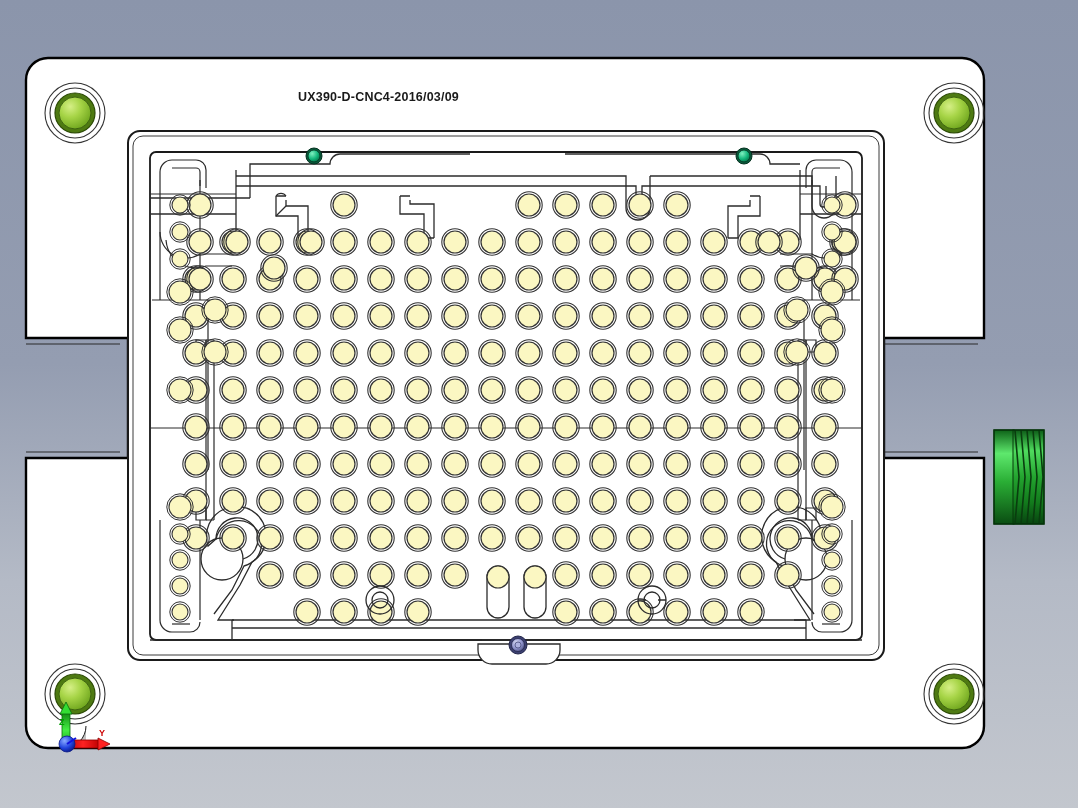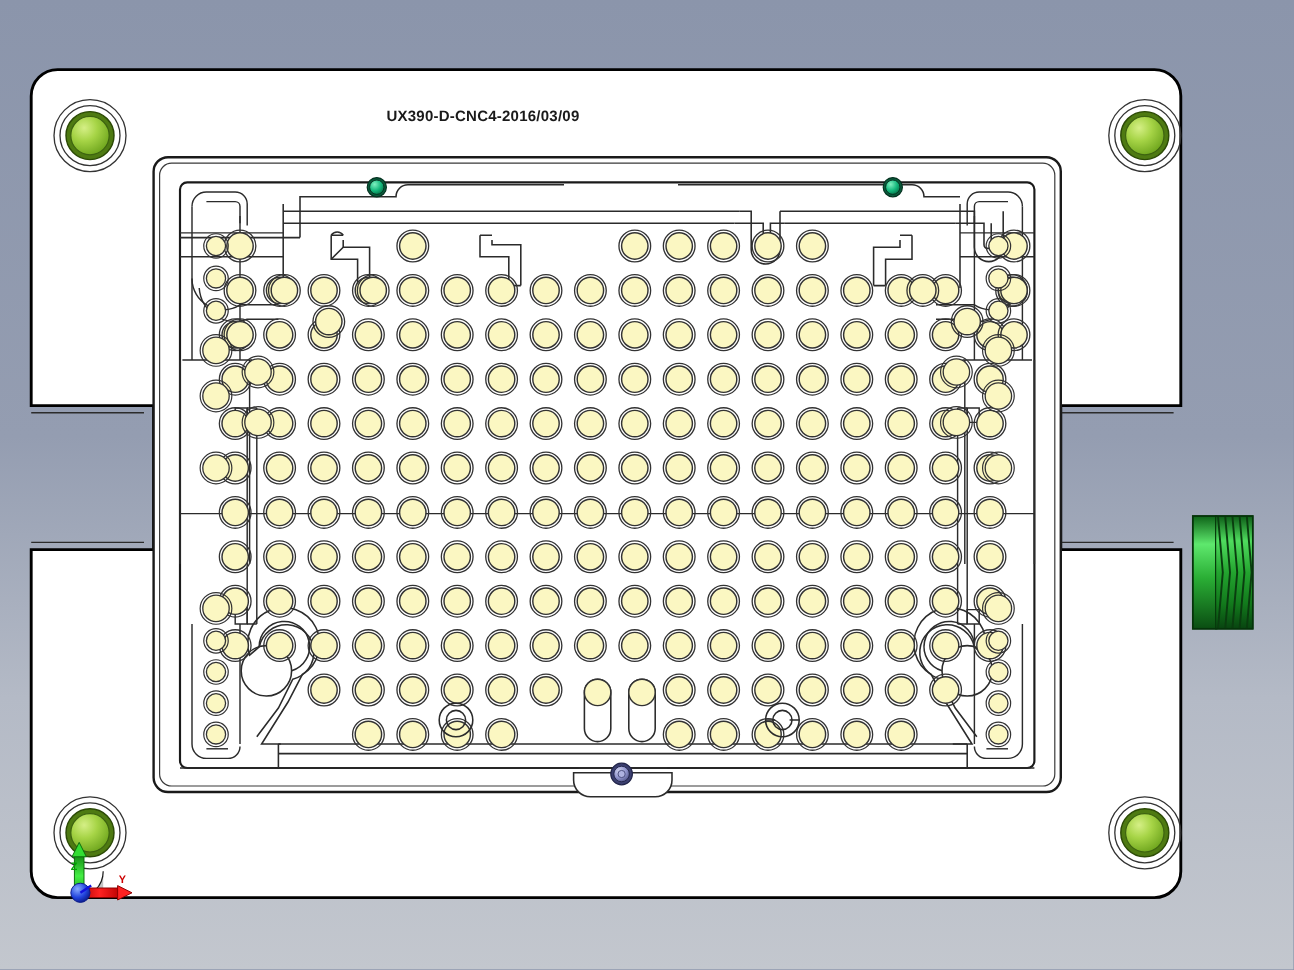--- a/index.html
+++ b/index.html
@@ -5,21 +5,21 @@
   html,body{margin:0;padding:0;}
   body{
     width:1078px;height:808px;overflow:hidden;
     font-family:"Liberation Sans", sans-serif;
     background:#8b95ab;
   }
   #stage{position:relative;width:1078px;height:808px;
     background:linear-gradient(180deg,#8b95ab 0%,#949db1 45%,#b4bac6 72%,#c3c7ce 100%);}
   #cad{position:absolute;inset:0;}
   #title-label{
-    position:absolute;left:322px;top:90px;
+    position:absolute;left:298px;top:90px;
     font-size:12.5px;font-weight:bold;color:#1a1a1a;
     letter-spacing:0.2px;white-space:nowrap;
     font-family:"Liberation Sans", sans-serif;
     text-align:right;
   }
   .axis-lbl{position:absolute;font-size:9px;font-weight:bold;font-family:"Liberation Sans",sans-serif;}
   #axis-z-label{left:59px;top:717px;color:#00a000;}
   #axis-y-label{left:99px;top:728px;color:#cc0000;}
 </style>
 </head>

